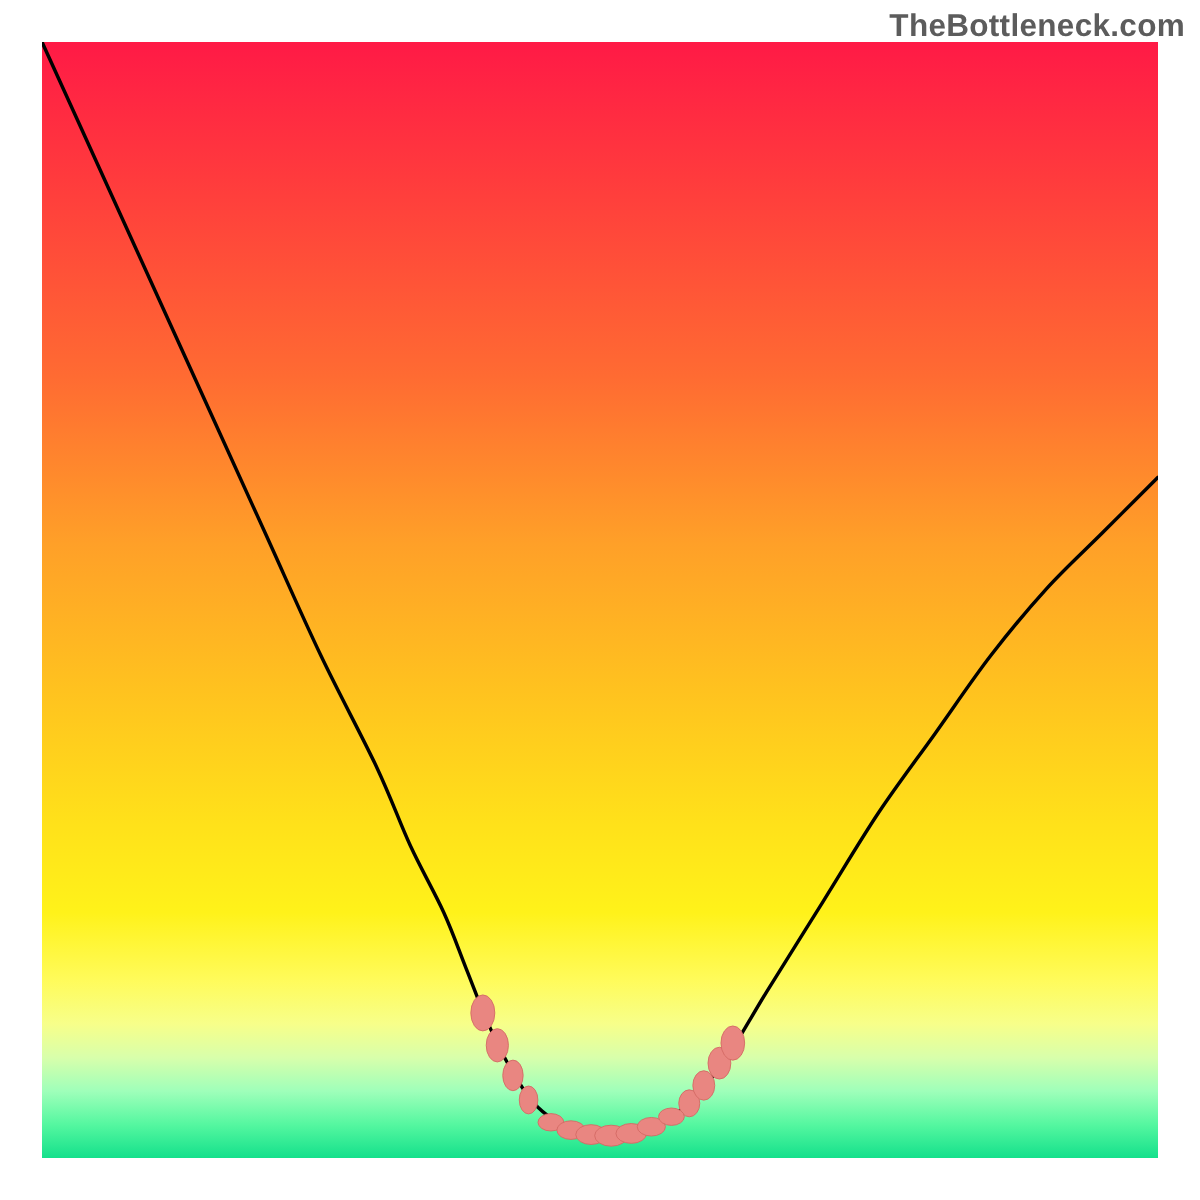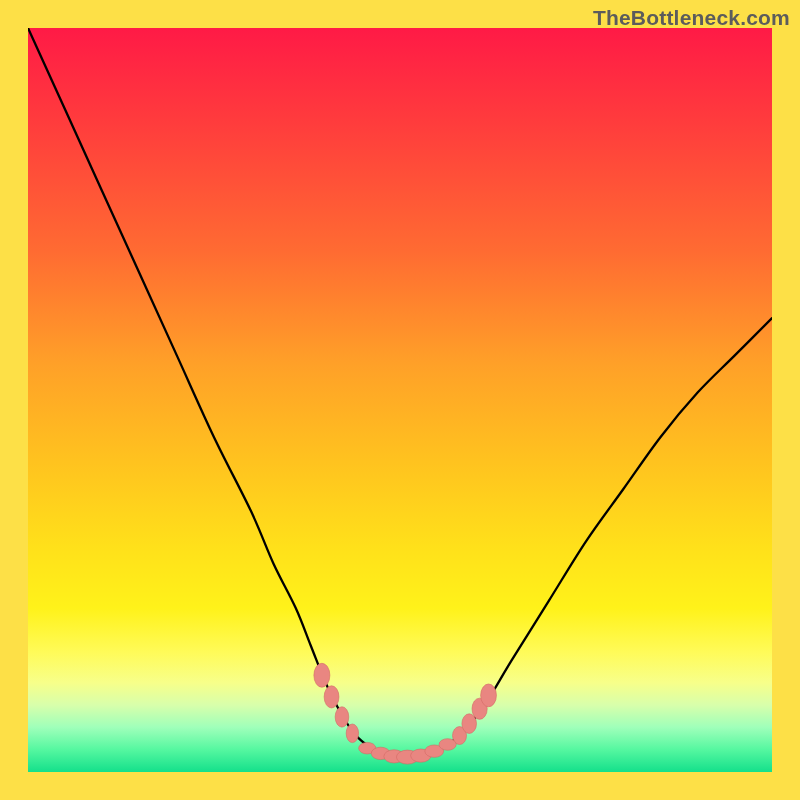--- a/index.html
+++ b/index.html
@@ -10,21 +10,21 @@
     overflow: hidden;
     background: #000;
     font-family: Arial, Helvetica, sans-serif;
   }
   .frame {
     position: absolute;
     left: 0;
     top: 0;
     width: 800px;
     height: 800px;
-    background: #fde047;
+    background: #ffffff;
   }
   .plot {
     position: absolute;
     left: 28px;
     top: 28px;
     width: 744px;
     height: 744px;
     
     background: linear-gradient(
       to bottom,

